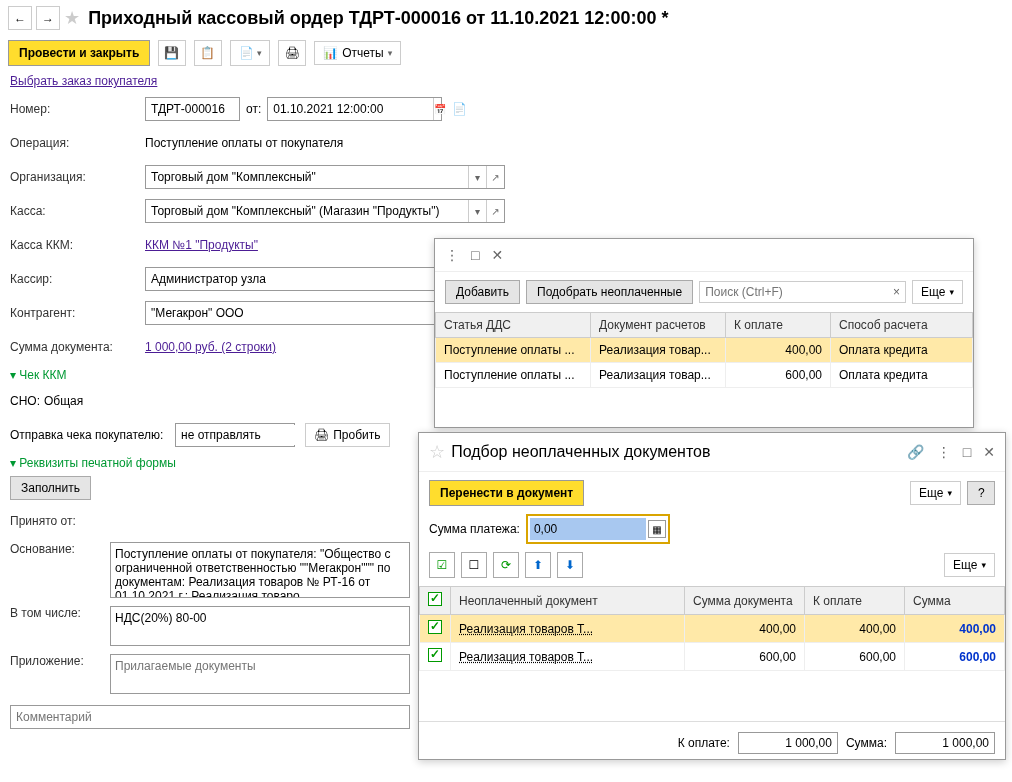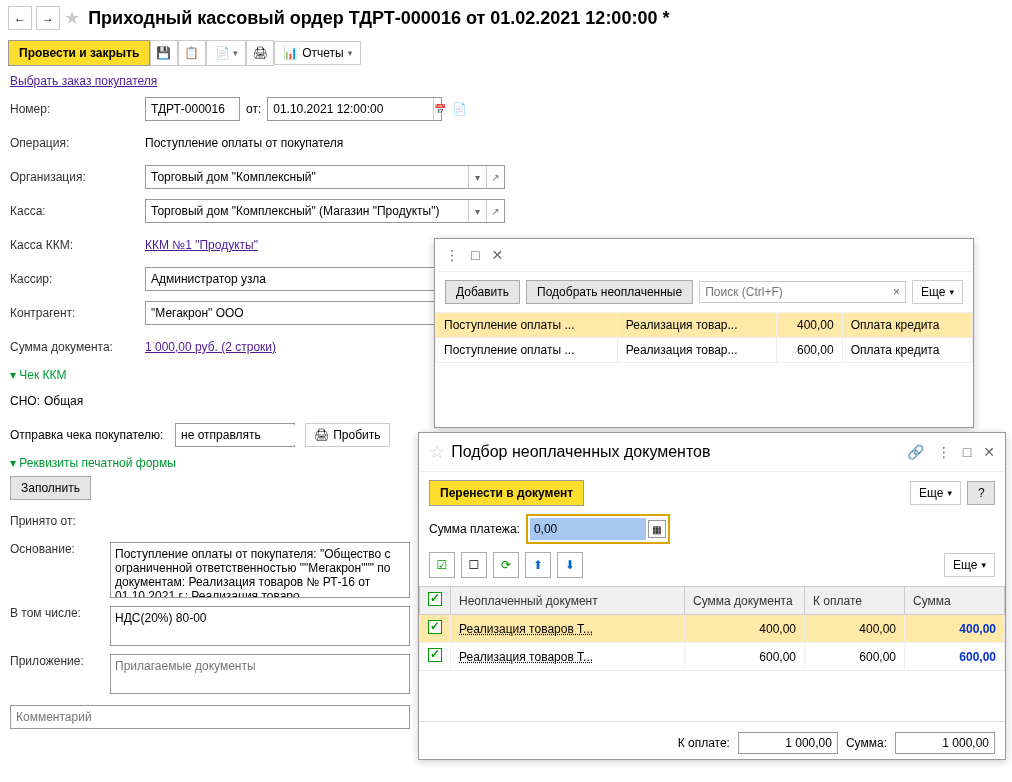--- a/index.html
+++ b/index.html
@@ -1,21 +1,21 @@
 <!DOCTYPE html>
 <html><head>
 <meta charset="utf-8">
 <style>
 *{box-sizing:border-box;margin:0;padding:0;font-family:Arial,sans-serif;font-size:12px}
 body{background:#fff;width:1012px;height:782px;position:relative;overflow:hidden}
 .hdr{display:flex;align-items:center;padding:6px 8px;gap:4px}
 .nav-btn{width:24px;height:24px;border:1px solid #ccc;background:#fff;display:flex;align-items:center;justify-content:center;cursor:pointer}
 .star{color:#ccc;font-size:18px}
 h1{font-size:18px;font-weight:600;margin-left:4px}
-.toolbar{display:flex;align-items:center;gap:0;padding:4px 8px}
+.toolbar{display:flex;align-items:center;gap:8px;padding:4px 8px}
 .btn-yellow{background:#ffdd2d;border:1px solid #999;padding:5px 10px;font-weight:600;cursor:pointer}
 .btn-icon{width:28px;height:26px;border:1px solid #ccc;background:#fff;display:flex;align-items:center;justify-content:center;cursor:pointer}
 .btn-drop{width:40px;height:26px;border:1px solid #ccc;background:#fff;display:flex;align-items:center;justify-content:center;cursor:pointer;position:relative}
 .btn-drop::after{content:"▾";font-size:9px;color:#666;margin-left:3px}
 .btn-txt{border:1px solid #ccc;background:#fff;padding:4px 8px;cursor:pointer;display:flex;align-items:center;gap:4px}
 .link{color:#4c1d95;text-decoration:underline;cursor:pointer;padding:4px 10px;display:inline-block}
 .form{padding:4px 10px}
 .row{display:flex;align-items:center;margin-bottom:8px;min-height:26px}
 .lbl{width:135px;color:#333}
 .inp{border:1px solid #999;padding:3px 5px;height:24px;background:#fff}
@@ -55,21 +55,21 @@
 </style>
 </head>
 <body>
 
 
 
 <div class="hdr">
   <div class="nav-btn">←</div>
   <div class="nav-btn">→</div>
   <span class="star">★</span>
-  <h1>Приходный кассовый ордер ТДРТ-000016 от 01.02.2021 12:00:00 *</h1>
+  <h1>Приходный кассовый ордер ТДРТ-000016 от 11.10.2021 12:00:00 *</h1>
 </div>
 
 <div class="toolbar">
   <button class="btn-yellow">Провести и закрыть</button>
   <div class="btn-icon">💾</div>
   <div class="btn-icon">📋</div>
   <div class="btn-drop">📄</div>
   <div class="btn-icon">🖨</div>
   <button class="btn-txt">
       <span>📊</span>
@@ -185,20 +185,26 @@
         <input placeholder="Поиск (Ctrl+F)" style="">
         <span class="x">×</span>
       </div>
     <button class="btn-txt">
         <span>Еще</span>
         <span style="font-size:9px">▾</span>
       </button>
   </div>
   <table>
     <tbody>
+        <tr>
+      <th style="width:155px">Статья ДДС</th>
+      <th style="width:135px">Документ расчетов</th>
+      <th style="width:105px">К оплате</th>
+      <th>Способ расчета</th>
+    </tr>
     <tr class="sel">
       <td>Поступление оплаты ...</td>
       <td>Реализация товар...</td>
       <td class="num">400,00</td>
       <td>Оплата кредита</td>
     </tr>
     <tr>
       <td>Поступление оплаты ...</td>
       <td>Реализация товар...</td>
       <td class="num">600,00</td>

